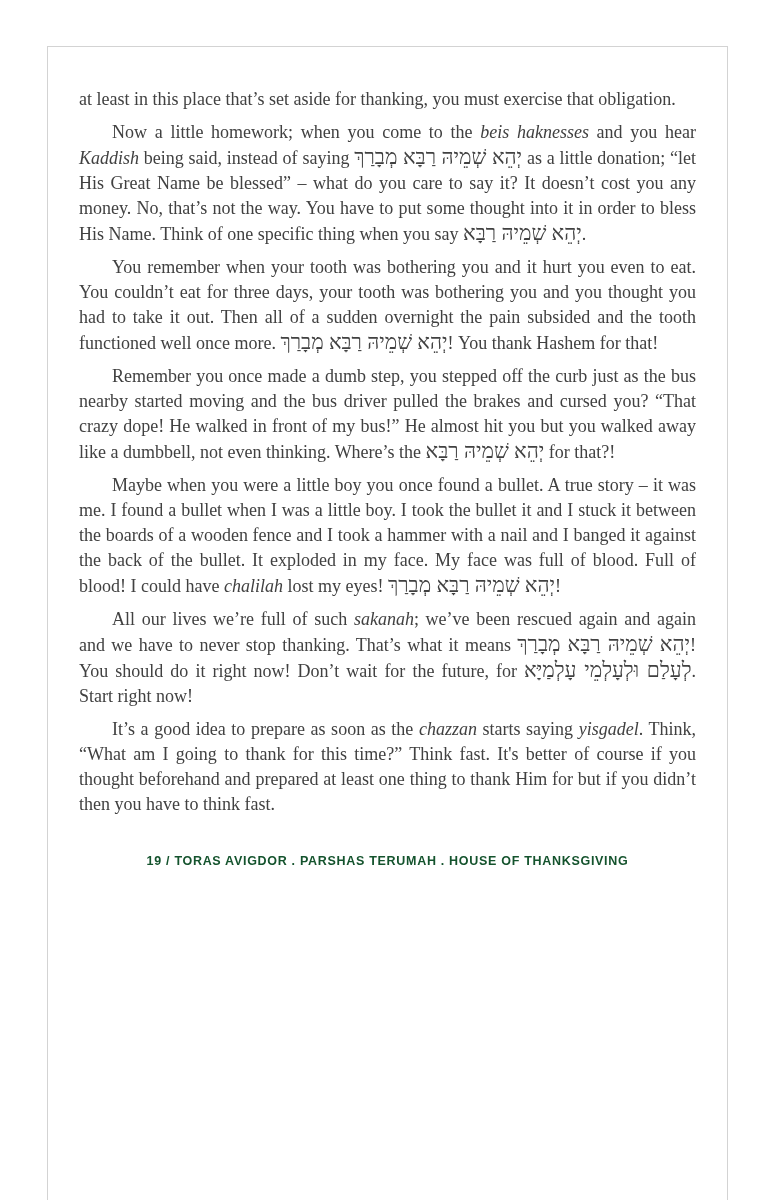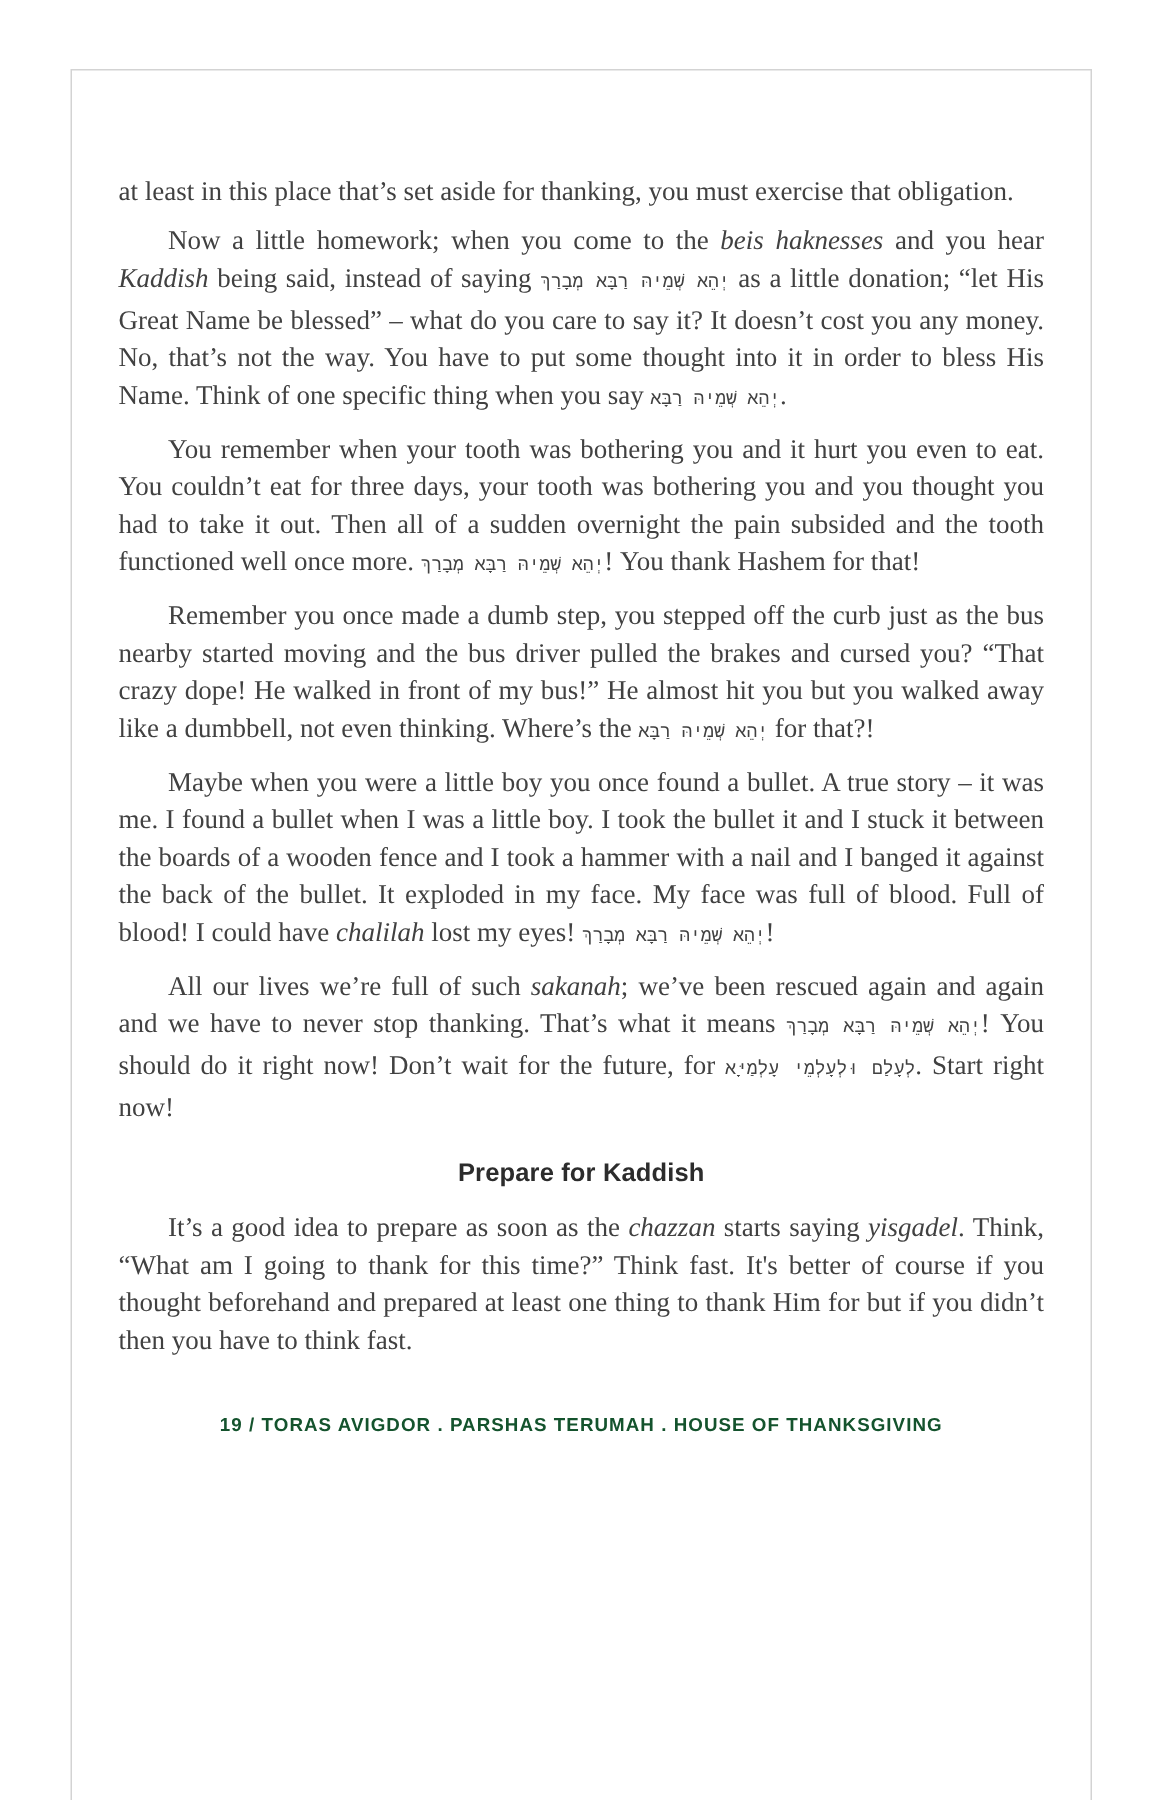--- a/index.html
+++ b/index.html
@@ -29,36 +29,35 @@
     line-height: 25px;
     color: #414141;
     text-align: justify;
   }
   .article p.para {
     margin: 0 0 8px 0;
     text-indent: 33px;
   }
   .article p.para.no-indent {
     text-indent: 0;
-    margin-top: 28px;
   }
   .article h2.section {
     font-family: "Liberation Sans", sans-serif;
     font-weight: 700;
     font-size: 17px;
     line-height: 22px;
     letter-spacing: 0.1px;
     color: #2c2c2c;
     text-align: center;
     text-indent: 0;
     margin: 20px 0 13px 0;
   }
   .he {
-    font-family: Liberation Mono, monospace;
-    font-size: 12px;
+    font-family: Liberation Serif, serif;
+    font-size: 21px;
   }
   .it {
     font-style: italic;
     margin-top: 44px;
   }
   .page-footer {
     margin-top: 36px;
     text-align: center;
     font-family: "Liberation Sans", sans-serif;
     font-weight: 700;
@@ -73,18 +72,17 @@
 
 <div class="page-card">
   <div class="page-inner">
     <div class="article">
         <p class="para no-indent"><span class="rn">at least in this place that’s set aside for thanking, you must exercise that obligation.</span></p>
         <p class="para"><span class="rn">Now a little homework; when you come to the </span><span class="it">beis haknesses</span><span class="rn"> and you hear </span><span class="it">Kaddish</span><span class="rn"> being said, instead of saying </span><span class="he">יְהֵא שְׁמֵיהּ רַבָּא מְבָרַךְ</span><span class="rn"> as a little donation; “let His Great Name be blessed” – what do you care to say it? It doesn’t cost you any money. No, that’s not the way. You have to put some thought into it in order to bless His Name. Think of one specific thing when you say </span><span class="he">יְהֵא שְׁמֵיהּ רַבָּא</span><span class="rn">.</span></p>
         <p class="para"><span class="rn">You remember when your tooth was bothering you and it hurt you even to eat. You couldn’t eat for three days, your tooth was bothering you and you thought you had to take it out. Then all of a sudden overnight the pain subsided and the tooth functioned well once more. </span><span class="he">יְהֵא שְׁמֵיהּ רַבָּא מְבָרַךְ</span><span class="rn">! You thank Hashem for that!</span></p>
         <p class="para"><span class="rn">Remember you once made a dumb step, you stepped off the curb just as the bus nearby started moving and the bus driver pulled the brakes and cursed you? “That crazy dope! He walked in front of my bus!” He almost hit you but you walked away like a dumbbell, not even thinking. Where’s the </span><span class="he">יְהֵא שְׁמֵיהּ רַבָּא</span><span class="rn"> for that?!</span></p>
         <p class="para"><span class="rn">Maybe when you were a little boy you once found a bullet. A true story – it was me. I found a bullet when I was a little boy. I took the bullet it and I stuck it between the boards of a wooden fence and I took a hammer with a nail and I banged it against the back of the bullet. It exploded in my face. My face was full of blood. Full of blood! I could have </span><span class="it">chalilah</span><span class="rn"> lost my eyes! </span><span class="he">יְהֵא שְׁמֵיהּ רַבָּא מְבָרַךְ</span><span class="rn">!</span></p>
         <p class="para"><span class="rn">All our lives we’re full of such </span><span class="it">sakanah</span><span class="rn">; we’ve been rescued again and again and we have to never stop thanking. That’s what it means </span><span class="he">יְהֵא שְׁמֵיהּ רַבָּא מְבָרַךְ</span><span class="rn">! You should do it right now! Don’t wait for the future, for </span><span class="he">לְעָלַם וּלְעָלְמֵי עָלְמַיָּא</span><span class="rn">. Start right now!</span></p>
-        <h2 class="section">Prepare for Kaddish</h2>
         <p class="para"><span class="rn">It’s a good idea to prepare as soon as the </span><span class="it">chazzan</span><span class="rn"> starts saying </span><span class="it">yisgadel</span><span class="rn">. Think, “What am I going to thank for this time?” Think fast. It's better of course if you thought beforehand and prepared at least one thing to thank Him for but if you didn’t then you have to think fast.</span></p>
       </div>
     <div class="page-footer">19 / TORAS AVIGDOR . PARSHAS TERUMAH . HOUSE OF THANKSGIVING</div>
   </div>
 </div>
 
 </body></html>

